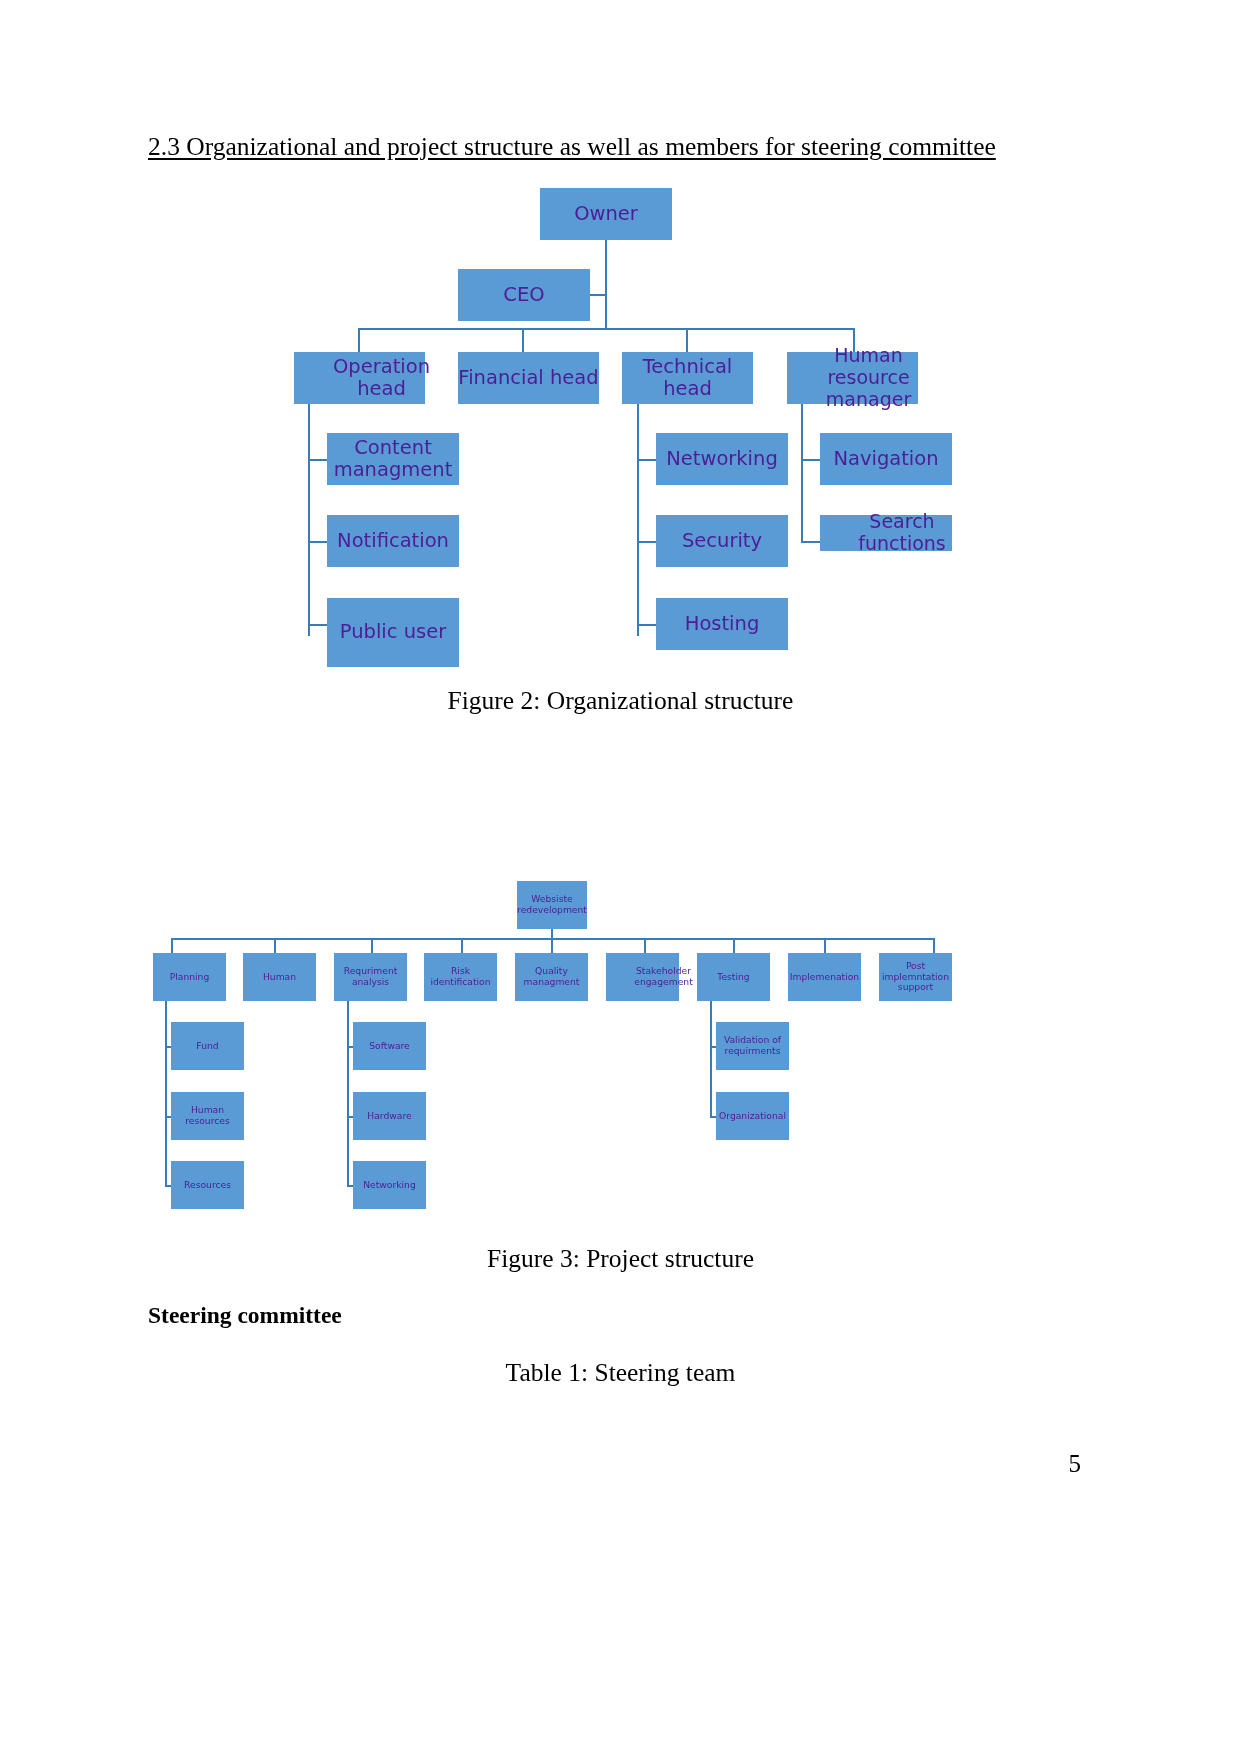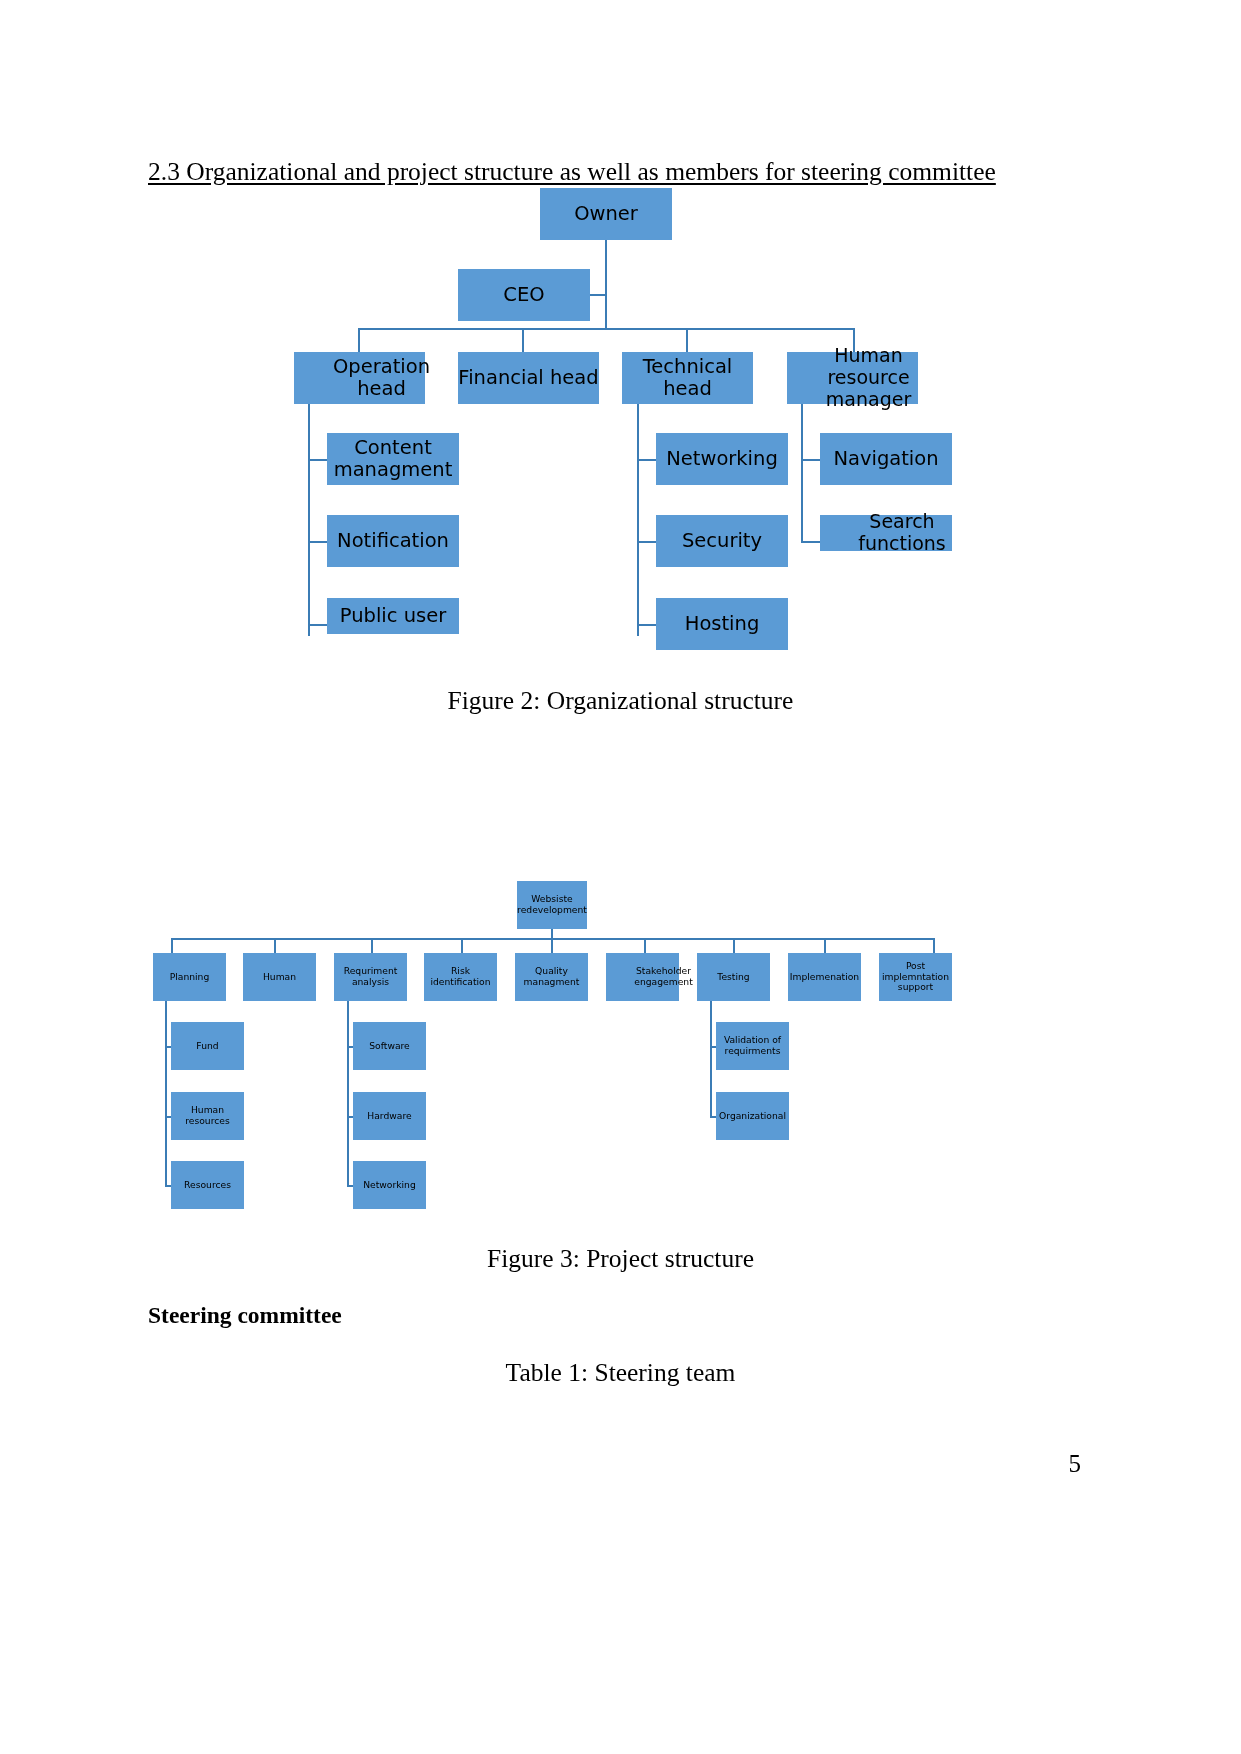--- a/index.html
+++ b/index.html
@@ -24,21 +24,20 @@
   
   .section-heading {
     position: absolute;
     left: 148px;
     top: 132px;
     font-size: 25.5px;
     line-height: 1.2;
     text-decoration: underline;
     text-underline-offset: 3px;
     white-space: nowrap;
-    margin-top: 25px;
   }
 
   .fig-caption {
     position: absolute;
     width: 100%;
     text-align: center;
     font-size: 25.5px;
     line-height: 1.2;
   }
   #fig2-caption { top: 686px; padding-right: 60px; }
@@ -61,21 +60,21 @@
     font-size: 25px;
   }
 
   
   .chart {
     position: absolute;
   }
   .node {
     position: absolute;
     background: #5B9BD5;
-    color: #000000;
+    color: #4c1d95;
     font-family: "DejaVu Sans", "Liberation Sans", sans-serif;
     display: flex;
     align-items: center;
     justify-content: center;
     text-align: center;
     box-sizing: border-box;
     line-height: 1.15;
   }
   .conn {
     position: absolute;
@@ -132,21 +131,21 @@
     <div class="node" style="left:622px; top:172px; width:131px; height:52px;">Technical head</div>
     <div class="node small" style="left:787px; top:172px; width:131px; height:52px;">Human resource manager</div>
 
     <div class="conn v" style="left:308px; top:224px; height:232px;"></div>
     <div class="conn h" style="left:308px; top:279px; width:19px;"></div>
     <div class="conn h" style="left:308px; top:361px; width:19px;"></div>
     <div class="conn h" style="left:308px; top:444px; width:19px;"></div>
 
     <div class="node" style="left:327px; top:253px; width:132px; height:52px;">Content managment</div>
     <div class="node" style="left:327px; top:335px; width:132px; height:52px;">Notification</div>
-    <div class="node" style="left:327px; top:418px; width:132px; height:36px;">Public user</div>
+    <div class="node" style="left:327px; top:418px; width:132px; height:69px;">Public user</div>
 
     <div class="conn v" style="left:637px; top:224px; height:232px;"></div>
     <div class="conn h" style="left:637px; top:279px; width:19px;"></div>
     <div class="conn h" style="left:637px; top:361px; width:19px;"></div>
     <div class="conn h" style="left:637px; top:444px; width:19px;"></div>
 
     <div class="node" style="left:656px; top:253px; width:132px; height:52px;">Networking</div>
     <div class="node" style="left:656px; top:335px; width:132px; height:52px;">Security</div>
     <div class="node" style="left:656px; top:418px; width:132px; height:52px;">Hosting</div>
 

